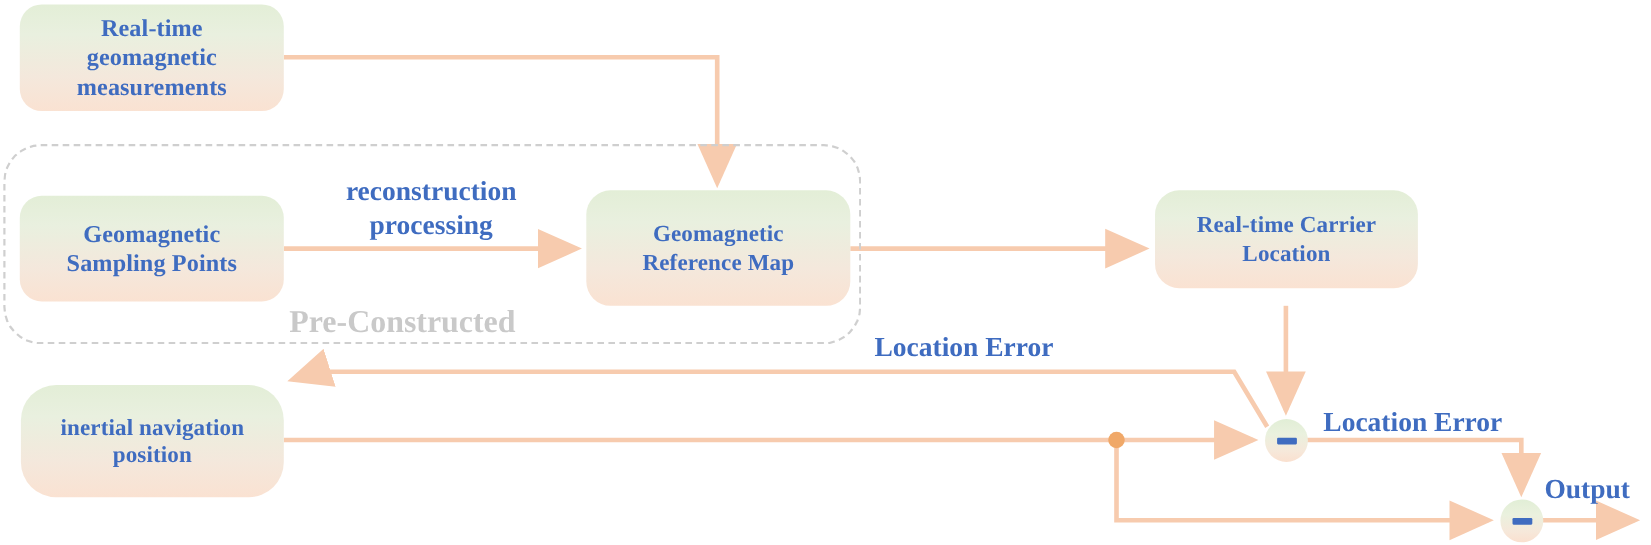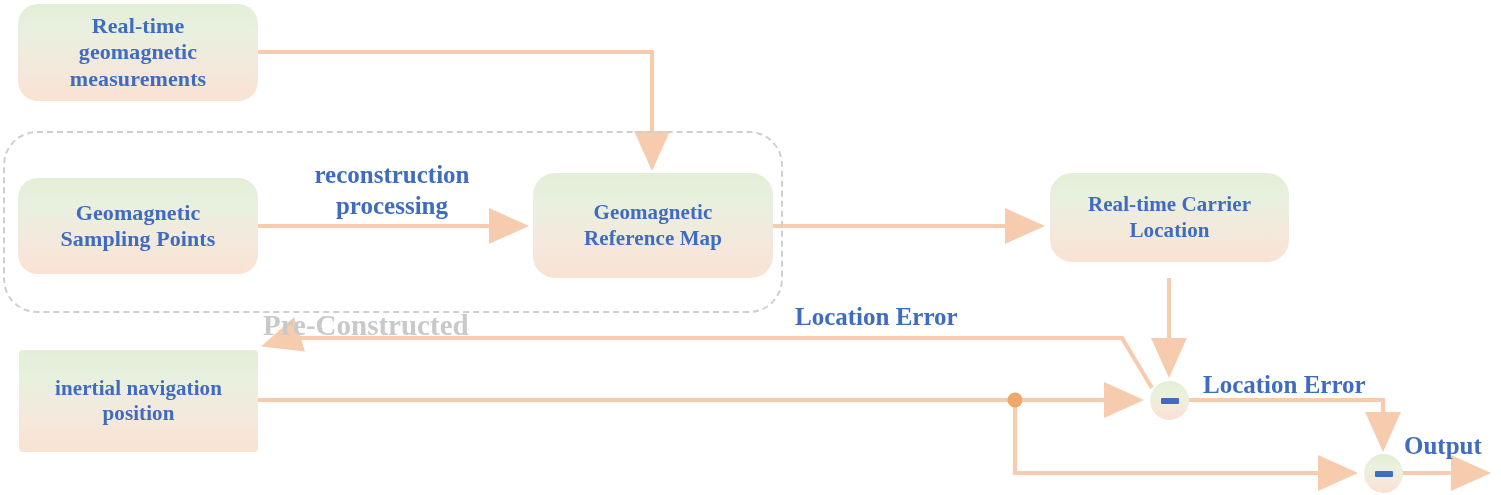--- a/index.html
+++ b/index.html
@@ -111,21 +111,21 @@
 
       <path d="M1188,400 L1383,400 L1383,447" marker-end="url(#arw)"></path>
 
       <path d="M1402,473 L1486,473" marker-end="url(#arw)"></path>
     </g>
 
     <circle cx="1015" cy="400" r="7.5" fill="#f0a868"></circle>
   </svg>
 
   <div class="group-box" style="left:3px; top:131px; width:780px; height:182px;"></div>
-  <div class="group-label" style="left:263px; top:277px; font-size:29px;margin-top:32px;">Pre-Constructed</div>
+  <div class="group-label" style="left:263px; top:277px; font-size:29px;">Pre-Constructed</div>
 
   <div class="node" style="left:18px; top:4px; width:240px; height:97px; font-size:22px; border-radius:20px;">
     <span class="node-text">Real-time
 geomagnetic
 measurements</span>
   </div>
 
   <div class="node" style="left:18px; top:178px; width:240px; height:96px; font-size:22px; border-radius:20px;">
     <span class="node-text">Geomagnetic
 Sampling Points</span>
@@ -134,21 +134,21 @@
   <div class="node" style="left:533px; top:173px; width:240px; height:105px; font-size:21px; border-radius:22px;">
     <span class="node-text">Geomagnetic
 Reference Map</span>
   </div>
 
   <div class="node" style="left:1050px; top:173px; width:239px; height:89px; font-size:21px; border-radius:22px;">
     <span class="node-text">Real-time Carrier
 Location</span>
   </div>
 
-  <div class="node" style="left:19px; top:350px; width:239px; height:102px; font-size:21px; border-radius:4px;">
+  <div class="node" style="left:19px; top:350px; width:239px; height:102px; font-size:21px; border-radius:32px;">
     <span class="node-text">inertial navigation
 position</span>
   </div>
 
   <div class="sum-node" style="left:1150px; top:381px; width:39px; height:39px;">
     <span class="sum-sign"></span>
   </div>
 
   <div class="sum-node" style="left:1364px; top:454px; width:39px; height:39px;">
     <span class="sum-sign"></span>

